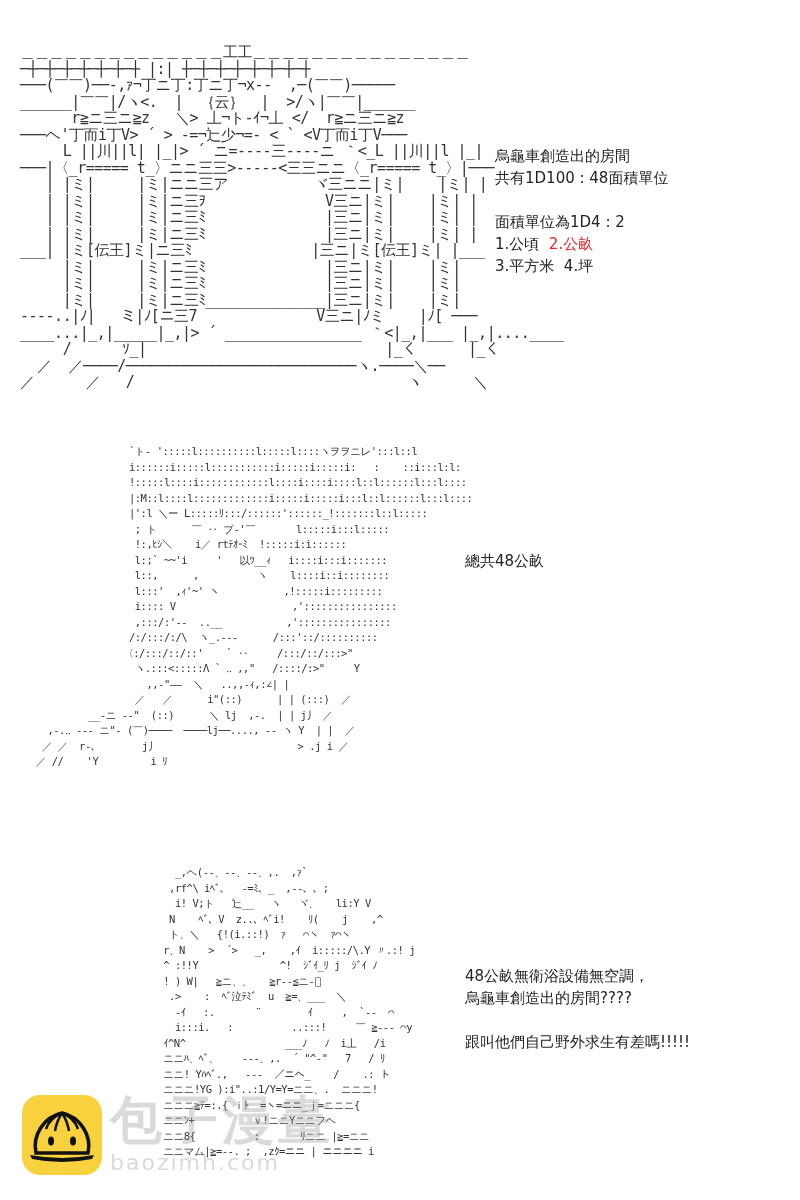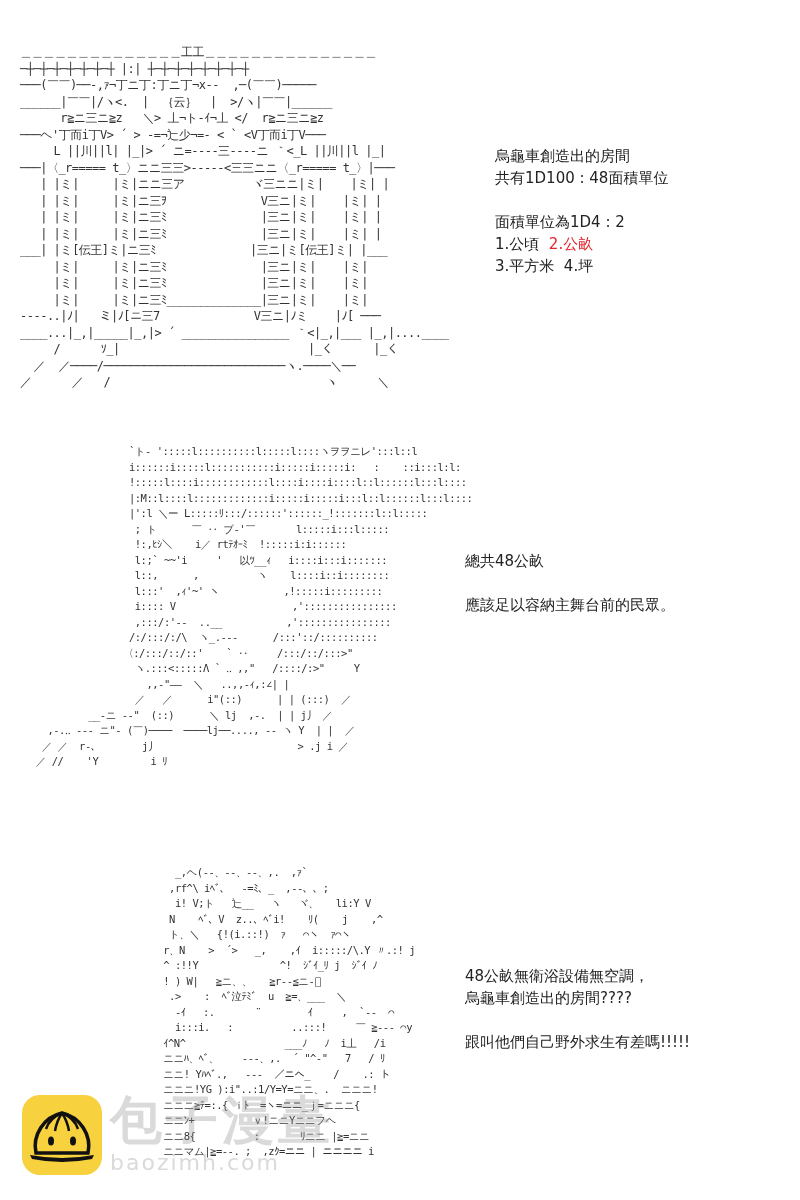--- a/index.html
+++ b/index.html
@@ -1,18 +1,18 @@
 <!DOCTYPE html>
 <html><head>
 <meta charset="utf-8">
 <style>
   html, body { margin:0; padding:0; background:#ffffff; }
   body { width:800px; height:1200px; position:relative; overflow:hidden; font-family:"DejaVu Sans", sans-serif; color:#222; }
   .aa { position:absolute; margin:0; white-space:pre; font-family:"DejaVu Sans Mono", monospace; color:#333; line-height:1.0; letter-spacing:-0.5px; }
-  .aa1 { left:20px; top:44px; font-size:12px; line-height:16.5px; }
+  .aa1 { left:20px; top:44px; font-size:15px; line-height:16.5px; }
   .aa2 { left:30px; top:444px; font-size:10.5px; line-height:15.5px; }
   .aa3 { left:140px; top:830px; font-size:10.5px; line-height:15.5px;margin-top:35px; }
   .caption { position:absolute; font-family:"DejaVu Sans", sans-serif; font-size:15px; line-height:22px; color:#222; }
   .caption div { white-space:pre; }
   .cap1 { left:495px; top:145px; }
   .cap2 { left:465px; top:550px; }
   .cap3 { left:465px; top:965px; }
   .red { color:#e3242b; }
   .gap { height:22px; }
   .watermark { position:absolute; left:22px; top:1092px; display:flex; align-items:center; }
@@ -72,21 +72,20 @@
                   ヽ.:::&lt;:::::Λ ` ‥ ,,"   /::::/:&gt;"     Y
                     ,,-"――  ＼   ..,,‐ｨ,:∠| |
                   ／   ／      i"(::)      | | (:::)  ／
           __‐ニ -‐"  (::)      ＼ lj  ,‐.  | | j丿 ／
    ,-.‥ ‐‐‐ ニ"‐ (￣)────  ────lj──...., ‐‐ ヽ Y  | |  ／
   ／ ／  r‐､        j丿                        &gt; .j i ／
  ／ //    'Y         i ﾘ</pre>
 <div class="caption cap2">
   <div>總共48公畝</div>
   <div class="gap"></div>
-  <div>應該足以容納主舞台前的民眾。</div>
 </div>
 
 <pre class="aa aa3">      _,ヘ(‐-、‐-、‐-、,.  ,ｧ`
      ,rf^\ iﾍﾞ、  ‐=ﾐ、_  ,‐‐、、;
       i! V;ト   辷__   ヽ   ヾ、   li:Y V
      N    ﾍﾞ、V  z..、ﾍﾞi!    ﾘ(    j    ,^
      ト、＼   {!(i.::!)  ｧ   ⌒ヽ  ｧ⌒ヽ
     r、N    &gt;  ´&gt;   _,    ,ｲ  i:::::/\.Y 〃.:! j
     ^ :!!Y              ^!  ｼﾞｲ_ﾘ j  ｼﾞｲ ﾉ
     ! ) W|   ≧ニ、、   ≧r‐‐≦ニ‐ﾟ

